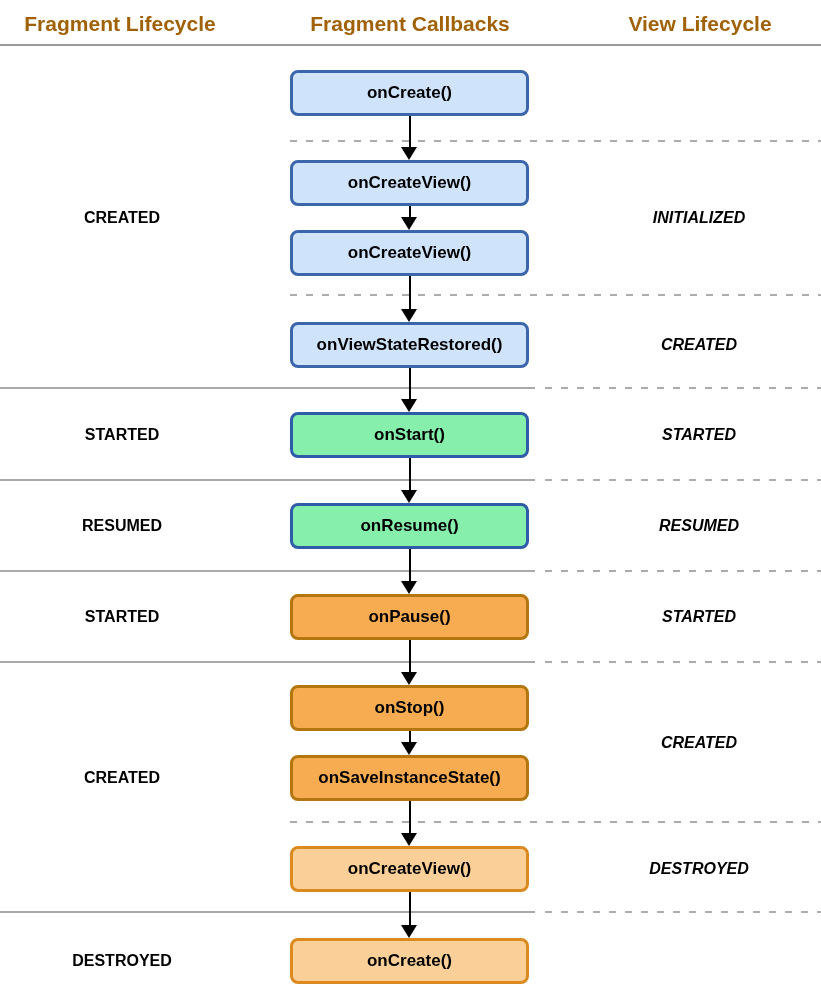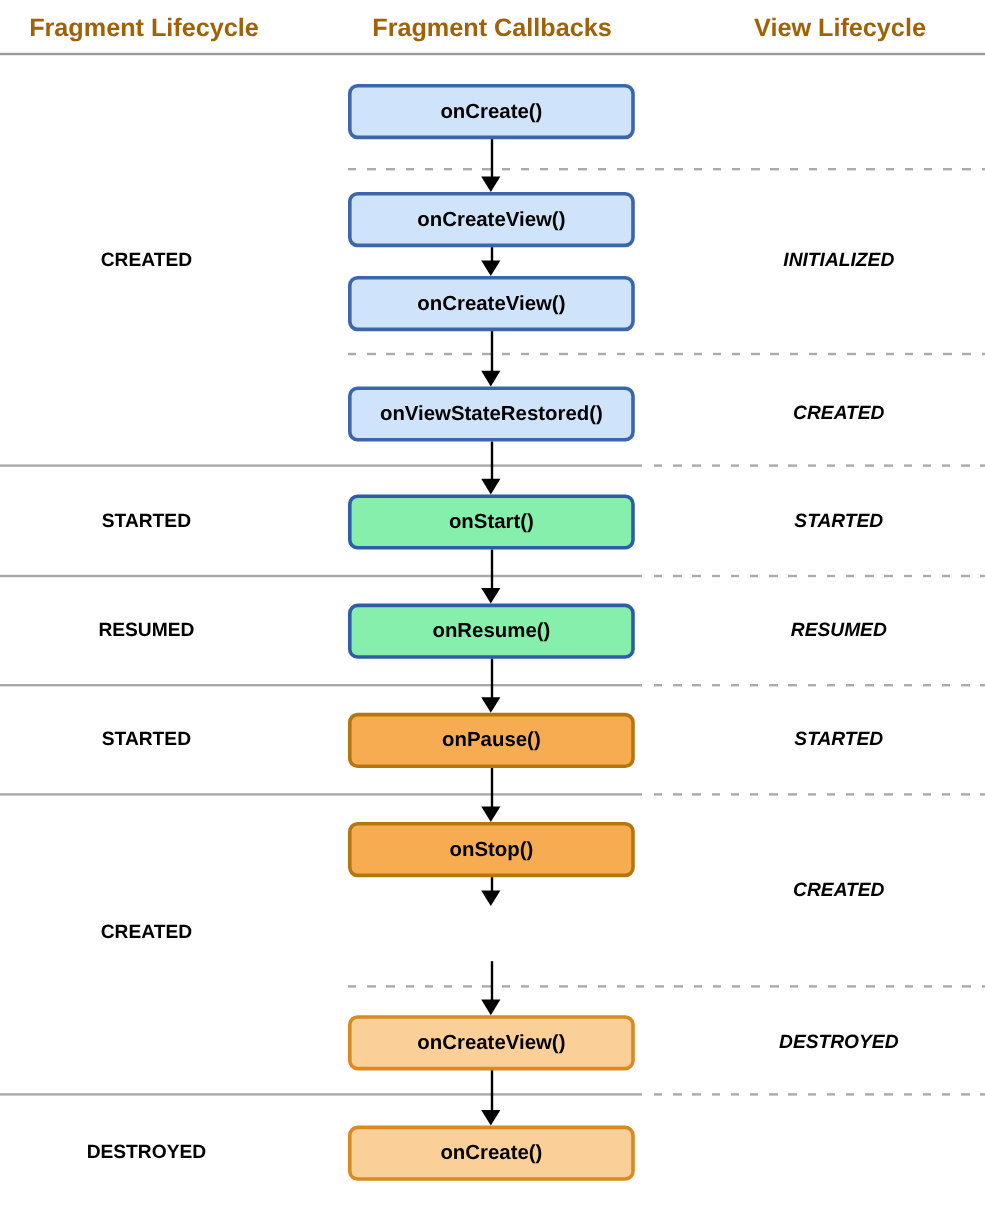--- a/index.html
+++ b/index.html
@@ -66,20 +66,21 @@
   <div class="sep-dash" style="top:821px;left:290px;width:531px"></div>
 
   <div class="cb c-lightblue" style="top:70px">onCreate()</div>
   <div class="cb c-lightblue" style="top:160px">onCreateView()</div>
   <div class="cb c-lightblue" style="top:230px">onCreateView()</div>
   <div class="cb c-lightblue" style="top:322px">onViewStateRestored()</div>
   <div class="cb c-midblue" style="top:412px">onStart()</div>
   <div class="cb c-orange" style="top:594px">onPause()</div>
   <div class="cb c-midblue" style="top:503px">onResume()</div>
   <div class="cb c-orange" style="top:685px">onStop()</div>
+  <div class="cb c-orange" style="top:755px">onSaveInstanceState()</div>
   <div class="cb c-lightorange" style="top:846px">onCreateView()</div>
   <div class="cb c-lightorange" style="top:938px">onCreate()</div>
 
   <div class="arrow" style="top:116px;height:44px">
       <div class="shaft"></div>
       <div class="head"></div>
     </div>
   <div class="arrow" style="top:206px;height:24px">
       <div class="shaft"></div>
       <div class="head"></div>

